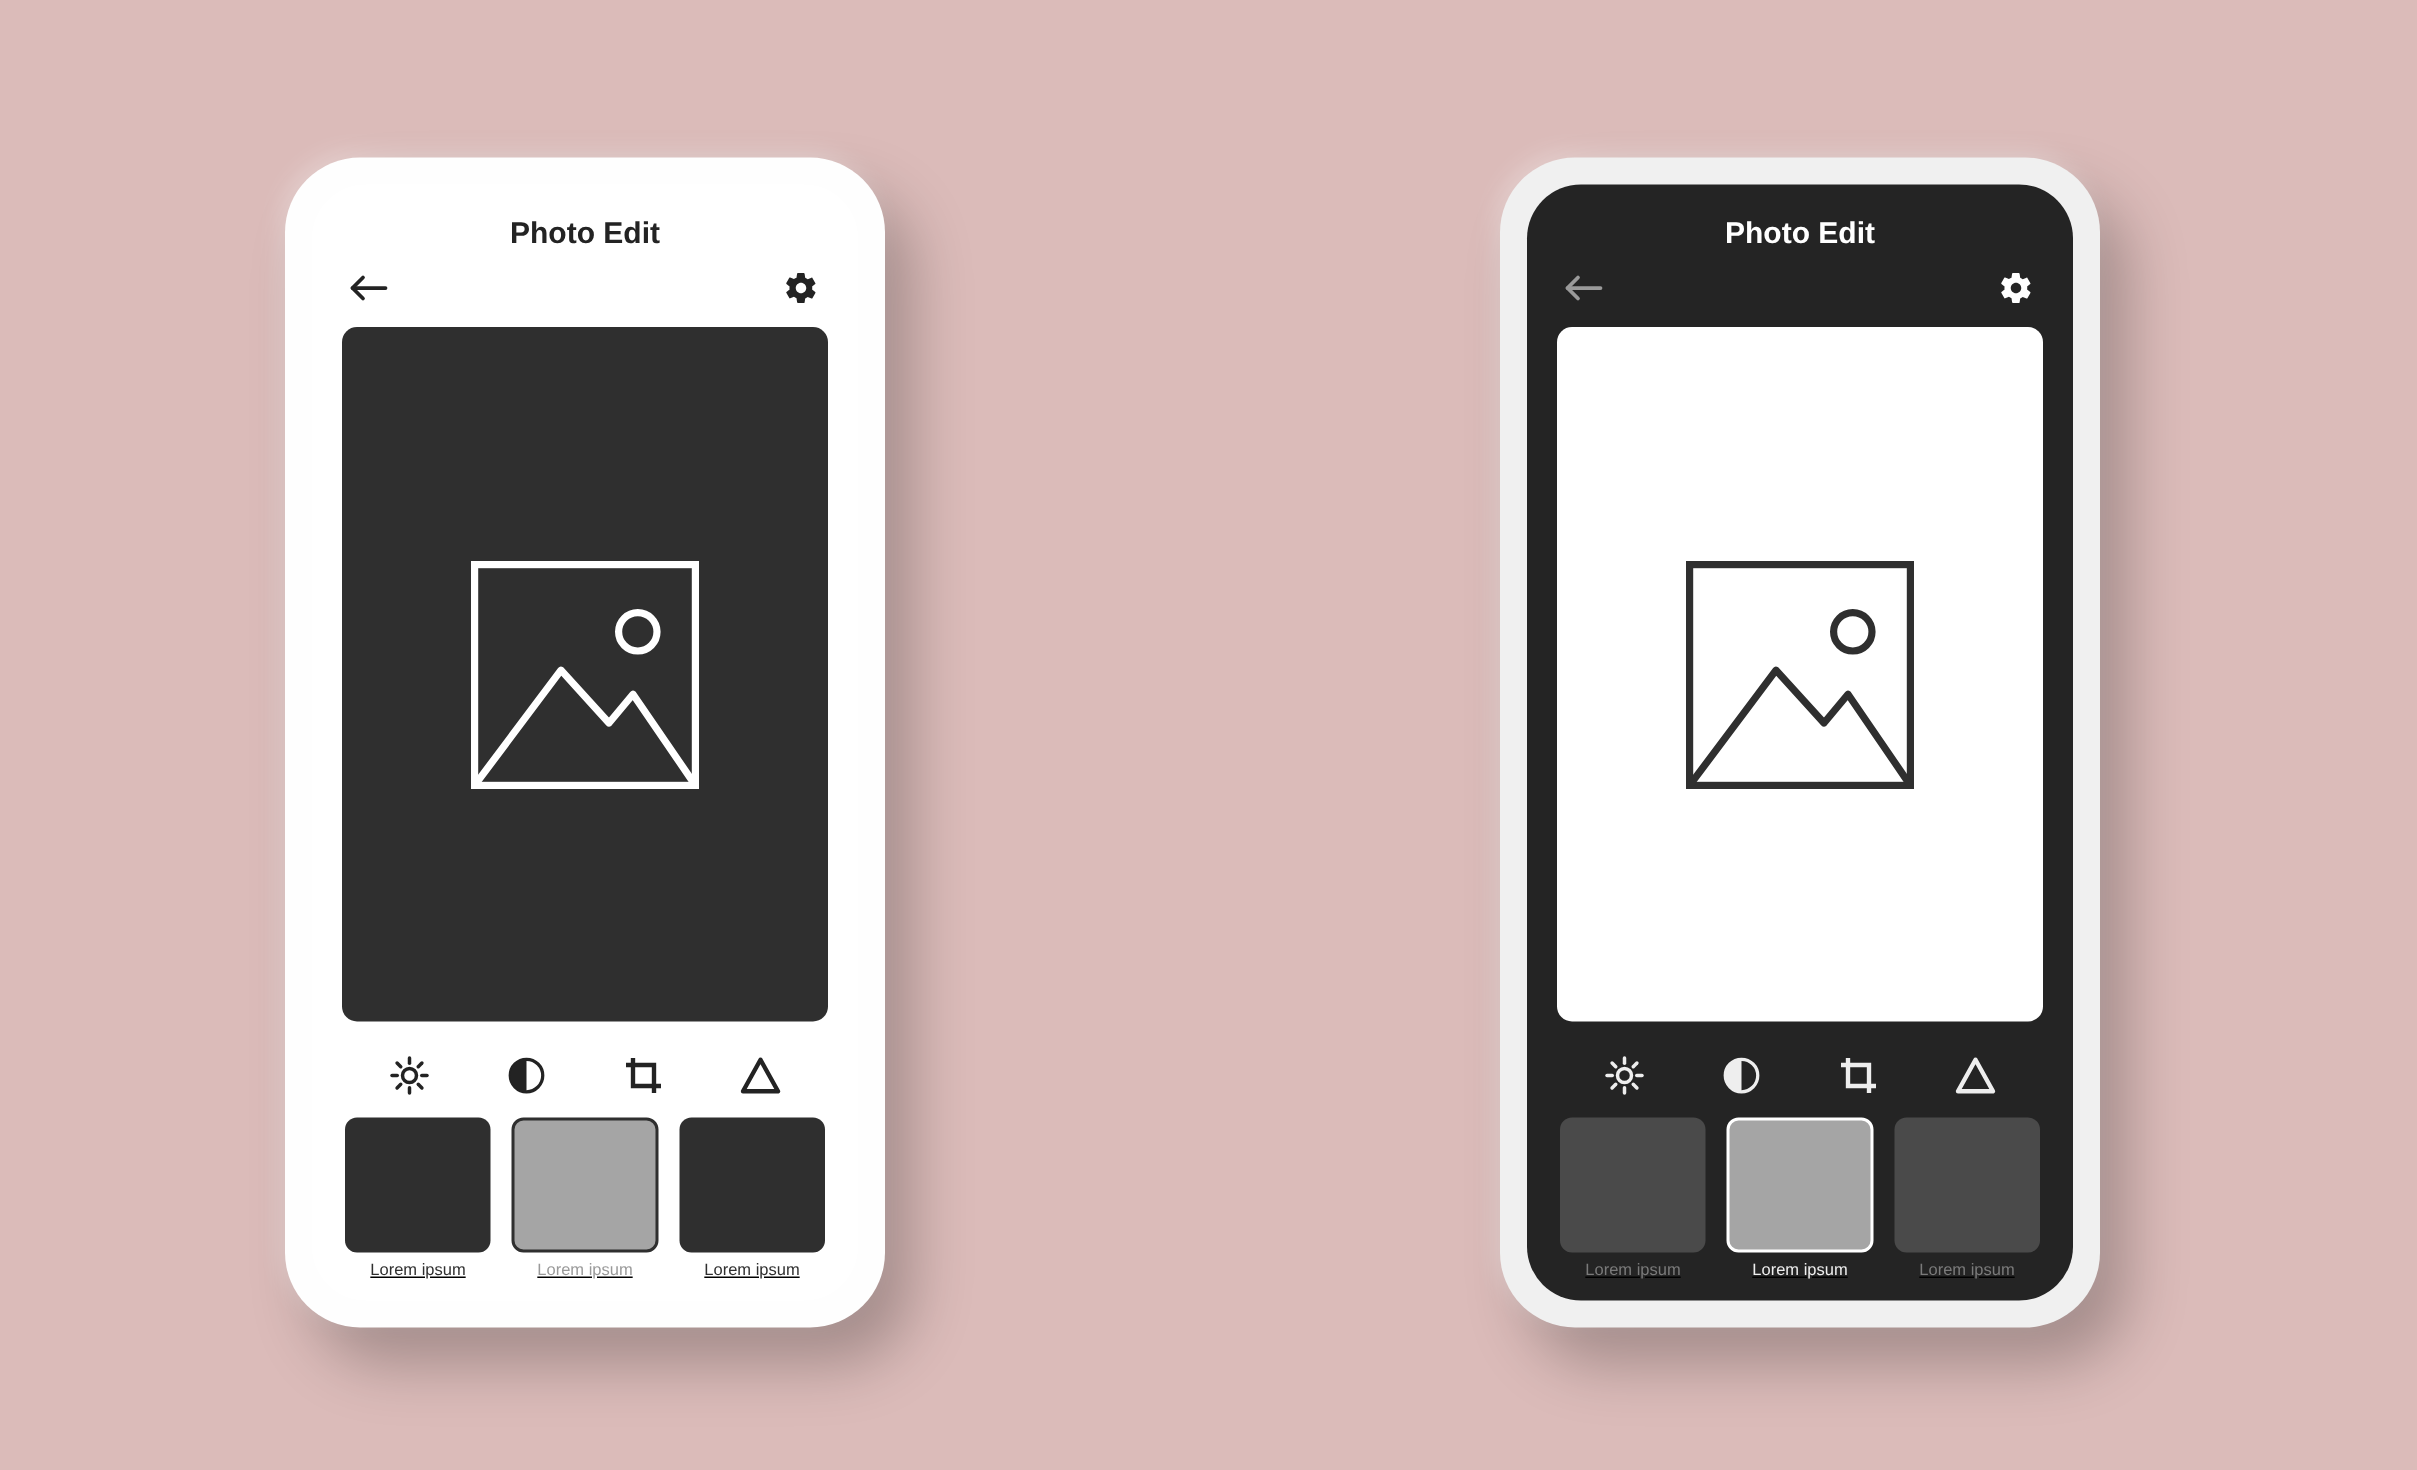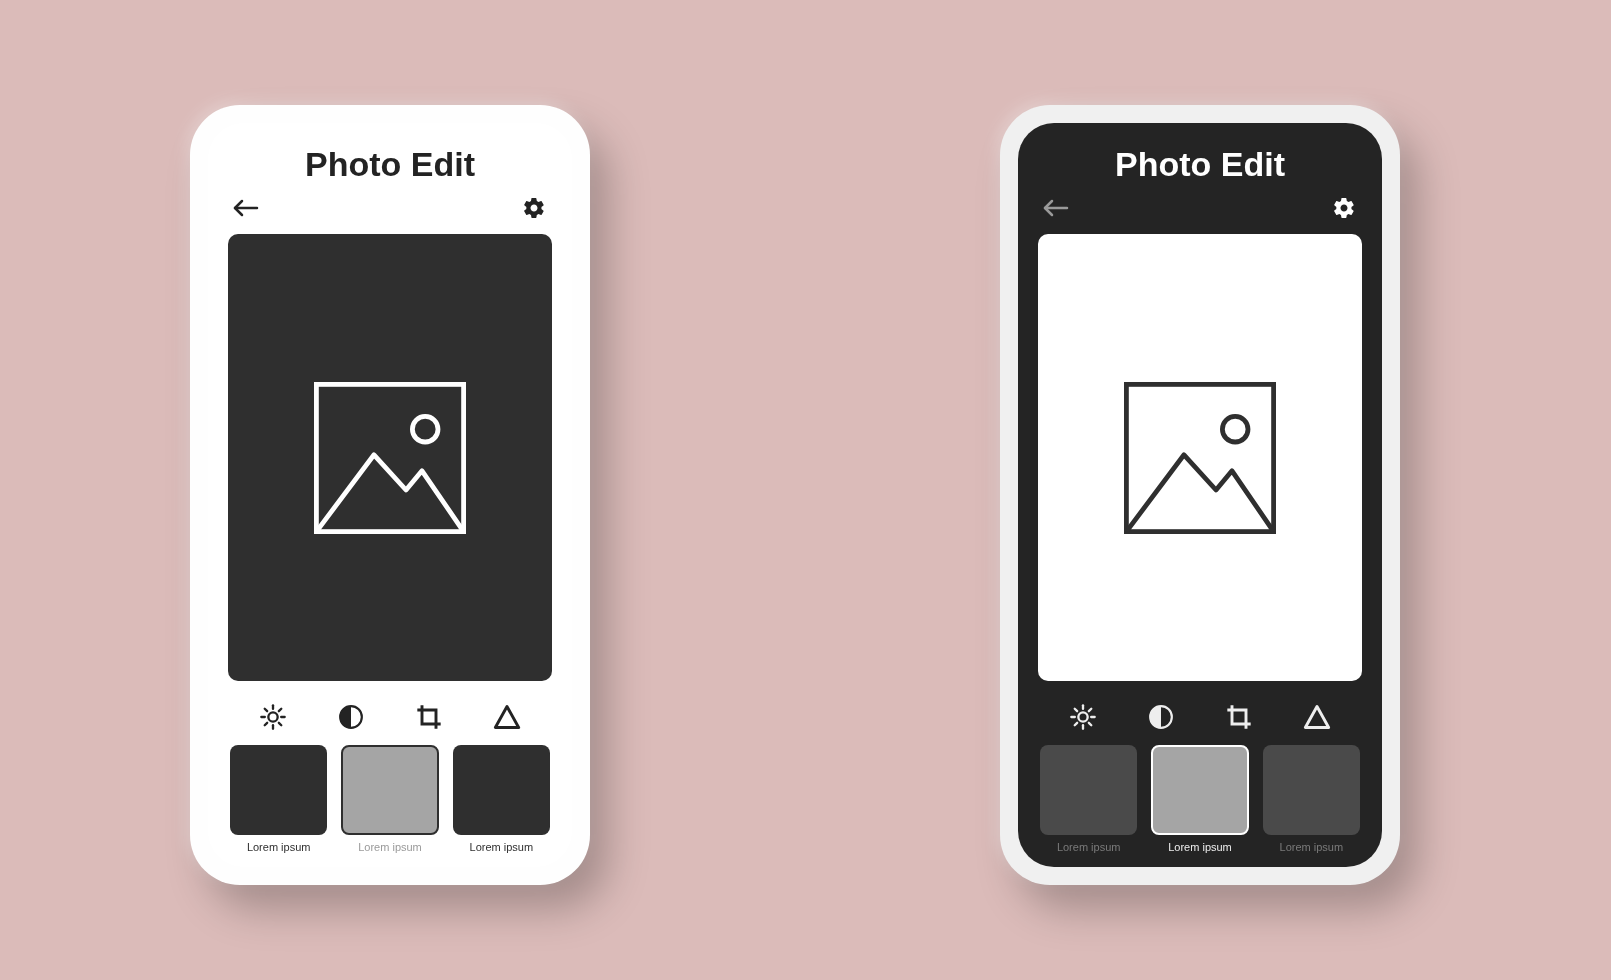--- a/index.html
+++ b/index.html
@@ -35,21 +35,21 @@
     border-radius: 36px;
     display: flex;
     flex-direction: column;
     padding: 22px 20px 14px 20px;
   }
   .light .screen { background: #ffffff; }
   .dark  .screen { background: #242424; }
 
   .title {
     text-align: center;
-    font-size: 34px;
+    font-size: 20px;
     font-weight: bold;
     margin-bottom: 10px;
   }
   .light .title { color: #232323; }
   .dark  .title { color: #ffffff; }
 
   .topbar {
     display: flex;
     justify-content: space-between;
     align-items: center;
@@ -99,20 +99,21 @@
   .light .tool-stroke { stroke: #232323; }
   .dark  .tool-stroke { stroke: #eeeeee; }
   .light .tool-fill { fill: #232323; }
   .dark  .tool-fill { fill: #eeeeee; }
 
   .preset-row {
     display: flex;
     justify-content: space-between;
     gap: 14px;
     padding: 0 2px;
+    text-decoration: underline;
   }
   .preset {
     flex: 1;
     display: flex;
     flex-direction: column;
     align-items: center;
     cursor: pointer;
   }
   .swatch {
     width: 100%;

